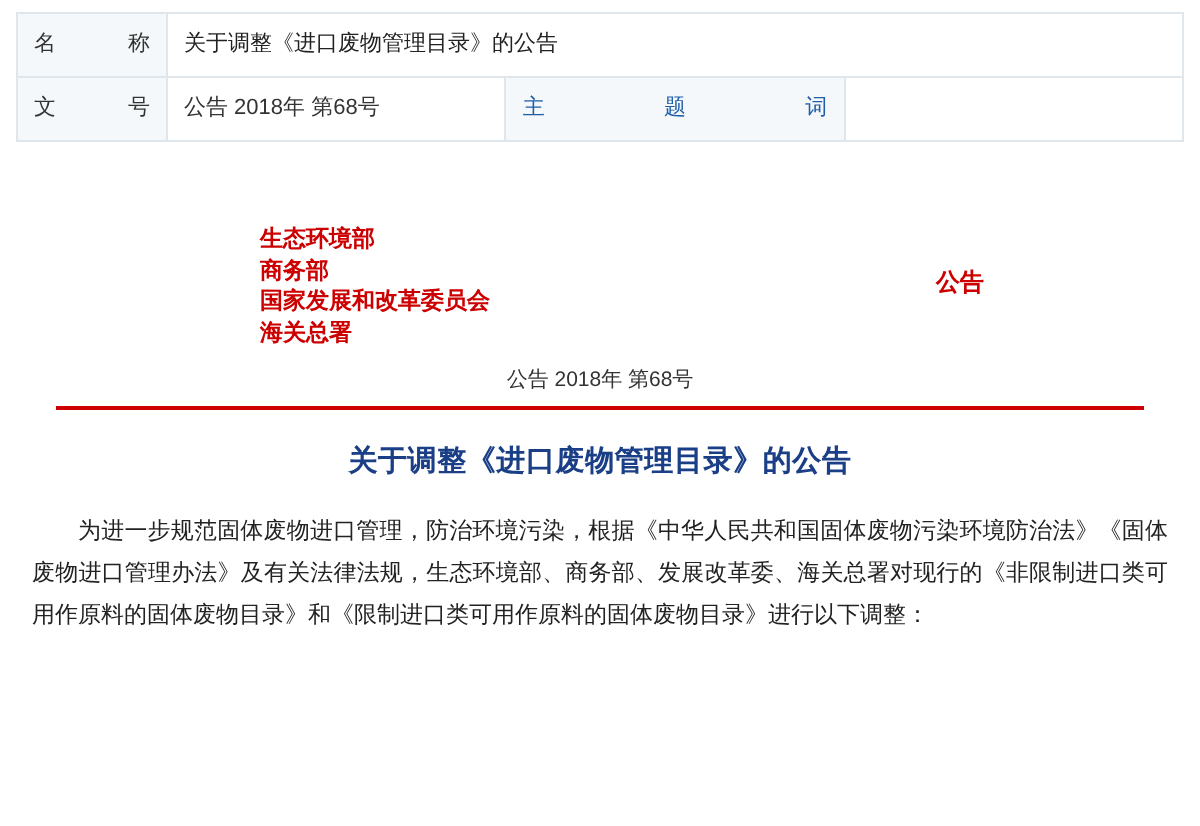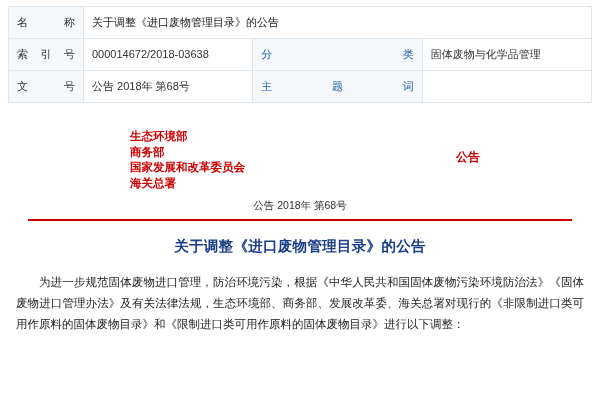--- a/index.html
+++ b/index.html
@@ -18,21 +18,21 @@
   .page {
     width: 600px;
     height: 413px;
     position: relative;
     background: #ffffff;
   }
 
   
   .meta-table {
     width: 584px;
-    margin: 6px auto 0 auto;
+    margin: 6px auto 16px auto;
     border-collapse: collapse;
     table-layout: fixed;
   }
   .meta-table td {
     border: 1px solid #dfe6ec;
     padding: 7px 8px;
     vertical-align: middle;
     font-size: 11px;
     line-height: 17px;
   }
@@ -75,21 +75,21 @@
     padding-left: 122px;
   }
   .issuers {
     color: #cc0000;
     font-weight: bold;
     font-size: 11.5px;
     line-height: 15.5px;
   }
   .gonggao-label {
     position: absolute;
-    right: 112px;
+    right: 100px;
     top: 20px;
     color: #cc0000;
     font-weight: bold;
     font-size: 12px;
   }
   .doc-number {
     text-align: center;
     color: #333333;
     font-size: 10.5px;
     margin-top: 8px;
@@ -123,26 +123,20 @@
 
 <div class="page">
 
   <table class="meta-table">
     <tbody>
       <tr>
         <td class="label-cell">名  称</td>
         <td class="value-cell title-val" colspan="3">关于调整《进口废物管理目录》的公告</td>
       </tr>
       <tr>
-        <td class="label-cell">索 引 号</td>
-        <td class="value-cell" style="width:240px">000014672/2018-03638</td>
-        <td class="label-cell lbl-cat">分  类</td>
-        <td class="value-cell">固体废物与化学品管理</td>
-      </tr>
-      <tr>
         <td class="label-cell">文  号</td>
         <td class="value-cell">公告 2018年 第68号</td>
         <td class="label-cell lbl-cat">主 题 词</td>
         <td class="value-cell blank-cell"></td>
       </tr>
     </tbody>
   </table>
 
   <div class="doc">
 

